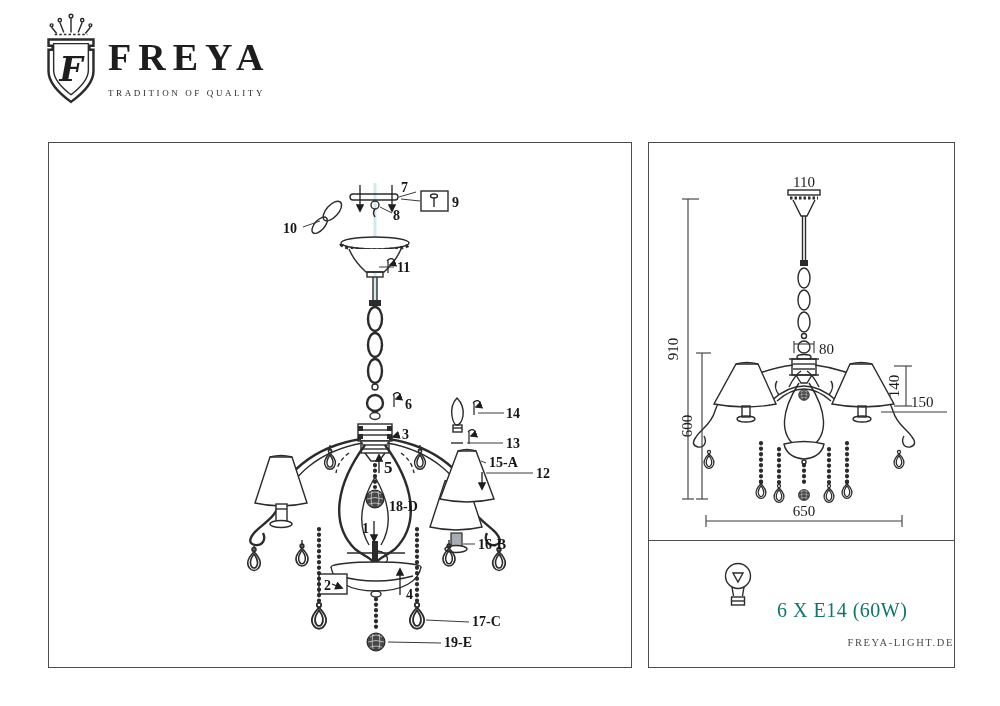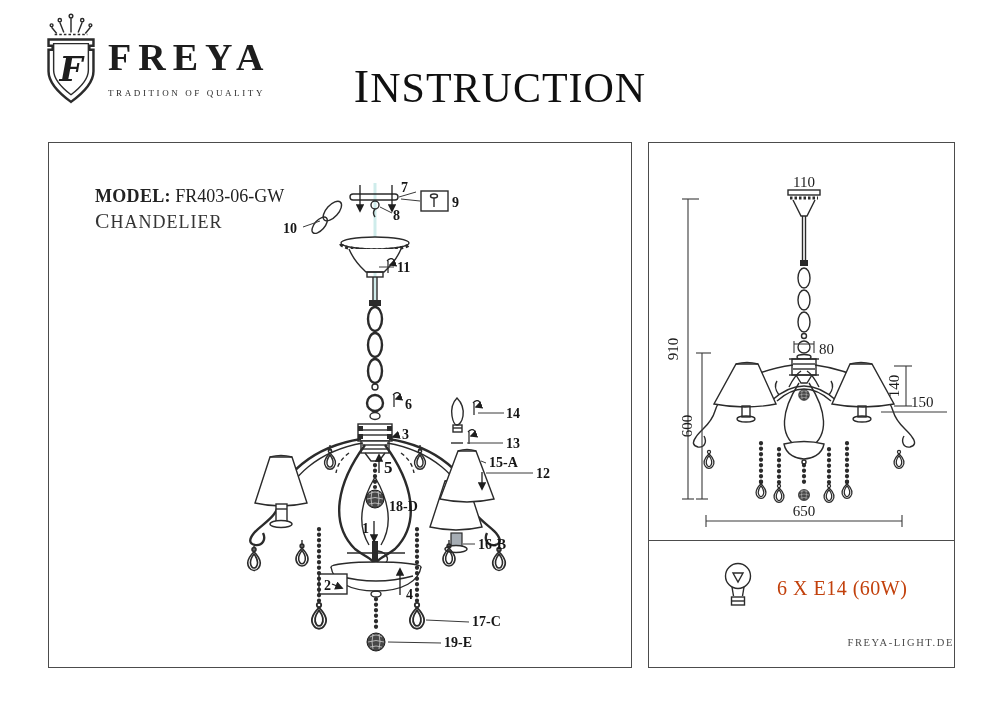--- a/index.html
+++ b/index.html
@@ -20,21 +20,21 @@
   .model-block{position:absolute;left:46px;top:42px;line-height:1.25;}
   .model-line{font-size:18px;color:#222;}
   .model-line b{font-weight:700;letter-spacing:0.3px;}
   .product-type{font-size:18px;letter-spacing:1px;color:#343434;}
   .product-type::first-letter{font-size:1.2em;}
   .dia{position:absolute;left:0;top:0;}
   
   .divider{position:absolute;left:0;right:0;top:397px;border-top:1px solid #4c4c4c;}
   .spec-section{position:absolute;left:0;top:398px;width:100%;height:126px;}
   .bulb-svg{position:absolute;left:72px;top:20px;}
-  .bulb-spec{position:absolute;left:128px;top:36px;font-size:20px;color:#c2410c;letter-spacing:0.5px;}
+  .bulb-spec{position:absolute;left:128px;top:58px;font-size:20px;color:#0f766e;letter-spacing:0.5px;}
   .website{position:absolute;left:0;right:0;top:96px;text-align:right;
            font-size:10.5px;letter-spacing:1.6px;color:#4b4b4b;}
   
   .s{stroke:#2b2b2b;fill:none;stroke-width:1.4;}
   .s2{stroke:#2b2b2b;fill:none;stroke-width:2.4;}
   .sf{fill:#fff;stroke:#2b2b2b;stroke-width:1.4;}
   .dark{fill:#2b2b2b;stroke:none;}
   .beads{stroke:#2b2b2b;stroke-width:4.2;stroke-dasharray:0.3 5.2;stroke-linecap:round;fill:none;}
   .lead{stroke:#3a3a3a;stroke-width:1;fill:none;}
   .dimline{stroke:#3a3a3a;stroke-width:1.1;fill:none;}
@@ -62,30 +62,22 @@
     <g>
       <path class="s2" d="M11,27 H55 V33 H51 V37 H55 V58 Q55,72 33,88 Q11,72 11,58 V37 H15 V33 H11 Z"></path>
       <path class="s" d="M16,31 H50 V57 Q50,68 33,81 Q16,68 16,57 Z" stroke-width="1"></path>
     </g>
     <text class="mono" x="33" y="68" text-anchor="middle">F</text>
   </svg>
   <div class="brand">
     <div class="brand-name">FREYA</div>
     <div class="brand-tagline">TRADITION OF QUALITY</div>
   </div>
-  <div class="title">INSTRUCTION</div>
 
   <div class="panel left-panel">
-    <div class="model-block">
-      <div class="model-line">
-        <b>MODEL:</b>
-        <span>FR403-06-GW</span>
-      </div>
-      <div class="product-type">CHANDELIER</div>
-    </div>
 
     <svg class="dia" width="582" height="524" viewBox="0 0 582 524">
       <defs>
         <marker id="arr" viewBox="0 0 10 10" refX="8" refY="5" markerWidth="6.5" markerHeight="6.5" orient="auto-start-reverse">
           <path d="M0,0 L10,5 L0,10 z" fill="#1e1e1e"></path>
         </marker>
         <g id="drop">
           <circle cx="0" cy="-10" r="1.7" class="s" stroke-width="1.1"></circle>
           <path class="s" d="M0,-8 C5,-3 7,2 4,6 C2,9 -2,9 -4,6 C-7,2 -5,-3 0,-8 Z"></path>
           <path class="s" stroke-width="0.8" d="M0,-6 C3,-2 4,2 2,5 C1,6.5 -1,6.5 -2,5 C-4,2 -3,-2 0,-6 Z"></path>

